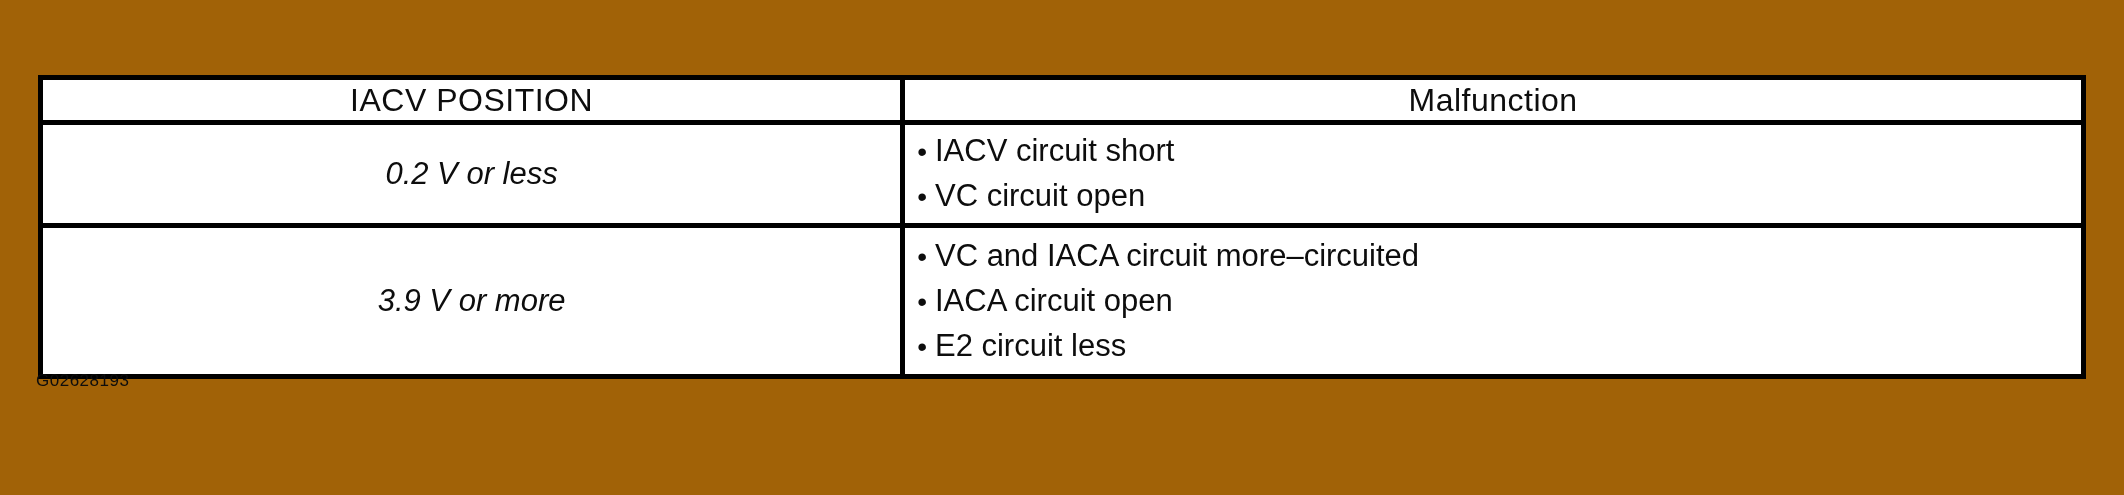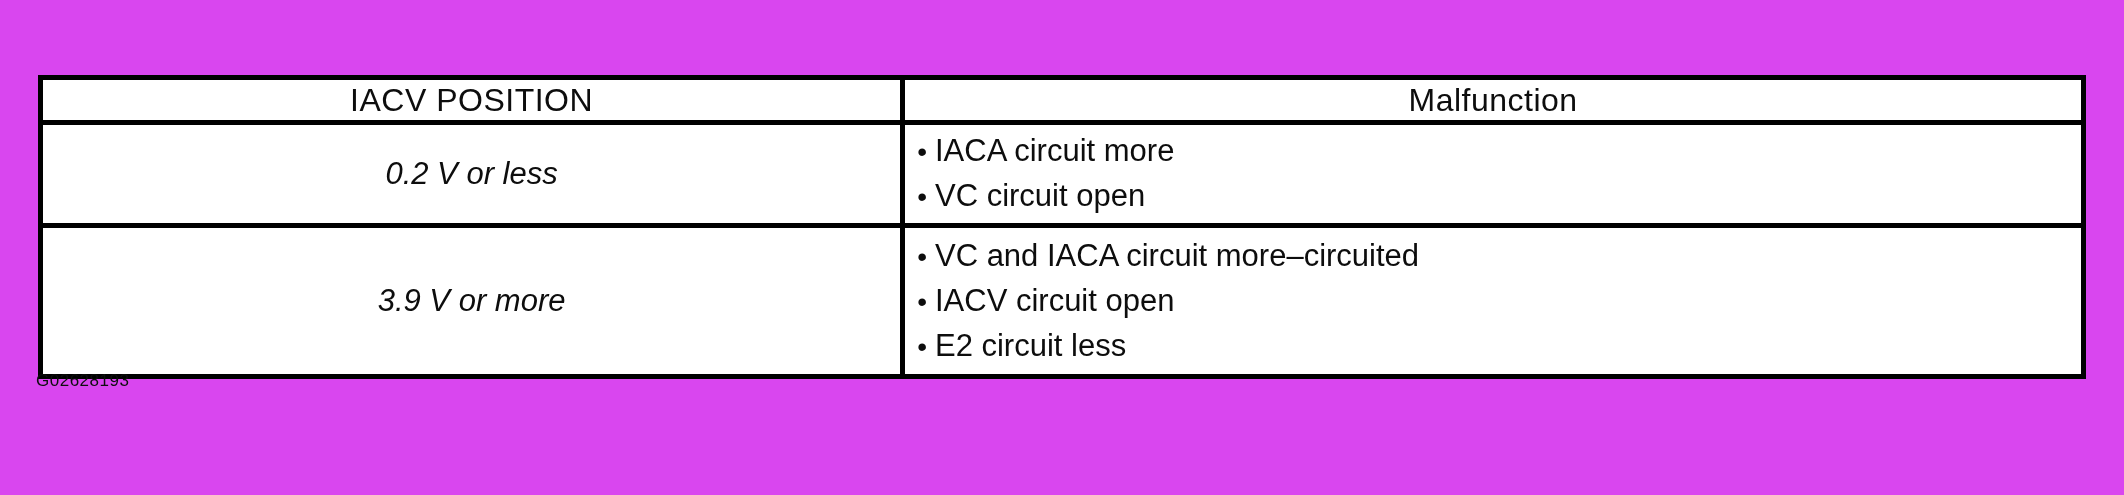--- a/index.html
+++ b/index.html
@@ -11,21 +11,21 @@
     width: 2124px;
     height: 495px;
     position: relative;
     font-family: "Liberation Sans", sans-serif;
     color: #0d0d0d;
     -webkit-font-smoothing: antialiased;
   }
   .page {
     position: absolute;
     inset: 0;
-    background: #d946ef;
+    background: #a16207;
   }
   table.spec-table {
     position: absolute;
     left: 38px;
     top: 75px;
     width: 2048px;
     border-collapse: collapse;
     table-layout: fixed;
     background: #ffffff;
   }
@@ -94,38 +94,38 @@
         <th class="header-cell">IACV POSITION</th>
         <th class="header-cell">Malfunction</th>
       </tr>
     </thead>
     <tbody>
       <tr class="data-row-1">
         <td class="cell-position">0.2 V or less</td>
         <td class="cell-malfunction">
           <div class="bullet-line">
             <span class="bullet">•</span>
-            <span class="bullet-text">IACA circuit more</span>
+            <span class="bullet-text">IACV circuit short</span>
           </div>
           <div class="bullet-line">
             <span class="bullet">•</span>
             <span class="bullet-text">VC circuit open</span>
           </div>
         </td>
       </tr>
       <tr class="data-row-2">
         <td class="cell-position">3.9 V or more</td>
         <td class="cell-malfunction">
           <div class="bullet-line">
             <span class="bullet">•</span>
             <span class="bullet-text">VC and IACA circuit more–circuited</span>
           </div>
           <div class="bullet-line">
             <span class="bullet">•</span>
-            <span class="bullet-text">IACV circuit open</span>
+            <span class="bullet-text">IACA circuit open</span>
           </div>
           <div class="bullet-line">
             <span class="bullet">•</span>
             <span class="bullet-text">E2 circuit less</span>
           </div>
         </td>
       </tr>
     </tbody>
   </table>
 

